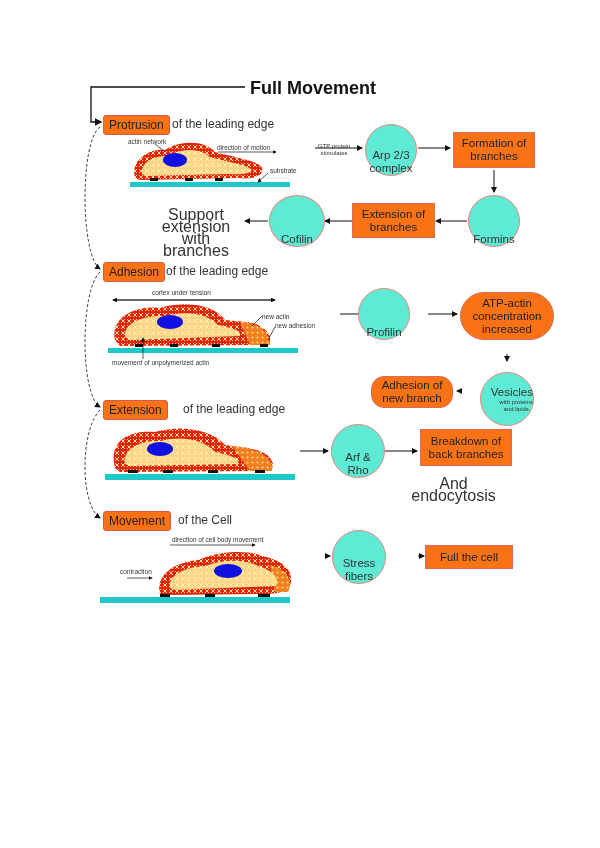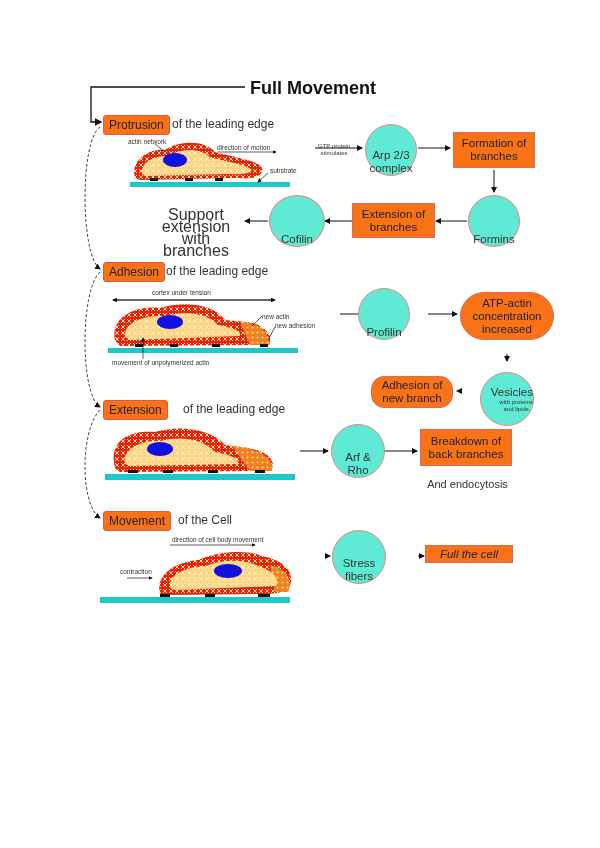--- a/index.html
+++ b/index.html
@@ -162,22 +162,22 @@
 </div>
 <div class="abs rect" style="left:371px; top:376px; width:82px; height:32px;border-radius:13px;">Adhesion of
 new branch</div>
 
 <div class="abs circle" style="left:331px; top:424px; width:54px; height:54px;">
     <span style="white-space:pre-line">Arf &amp;
 Rho</span>
   </div>
 <div class="abs rect" style="left:420px; top:429px; width:92px; height:37px;">Breakdown of
 back branches</div>
-<div class="abs note" style="left:420px; top:478px; width:95px; font-size:11px;">And endocytosis</div>
+<div class="abs note" style="left:406px; top:478px; width:95px; font-size:16px;">And endocytosis</div>
 
 <div class="abs small" style="left:172px; top:536px;">direction of cell body movement</div>
 <div class="abs small" style="left:120px; top:568px;">contraction</div>
 
 <div class="abs circle" style="left:332px; top:530px; width:54px; height:54px;">
     <span style="white-space:pre-line">Stress
 fibers</span>
   </div>
-<div class="abs rect" style="left:425px; top:545px; width:88px; height:18px;font-style:italic;">Full the cell</div>
+<div class="abs rect" style="left:425px; top:545px; width:88px; height:24px;">Full the cell</div>
 
 </body></html>

